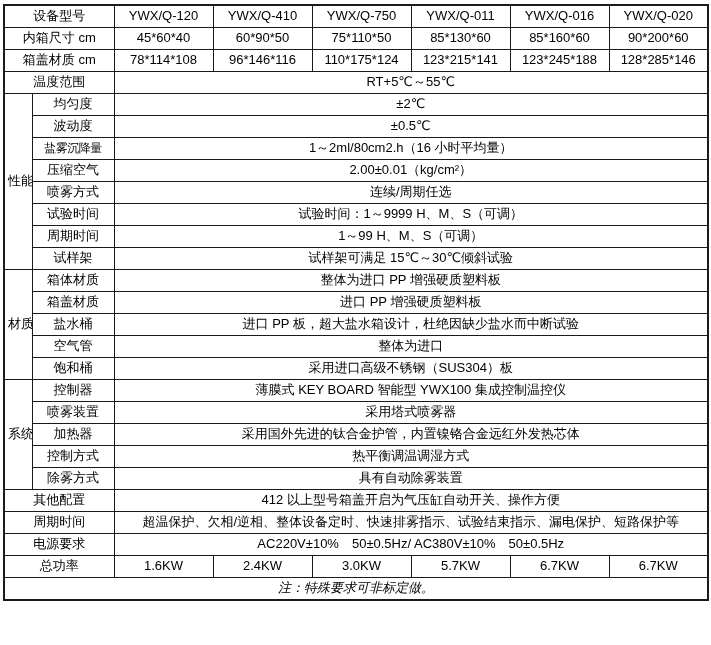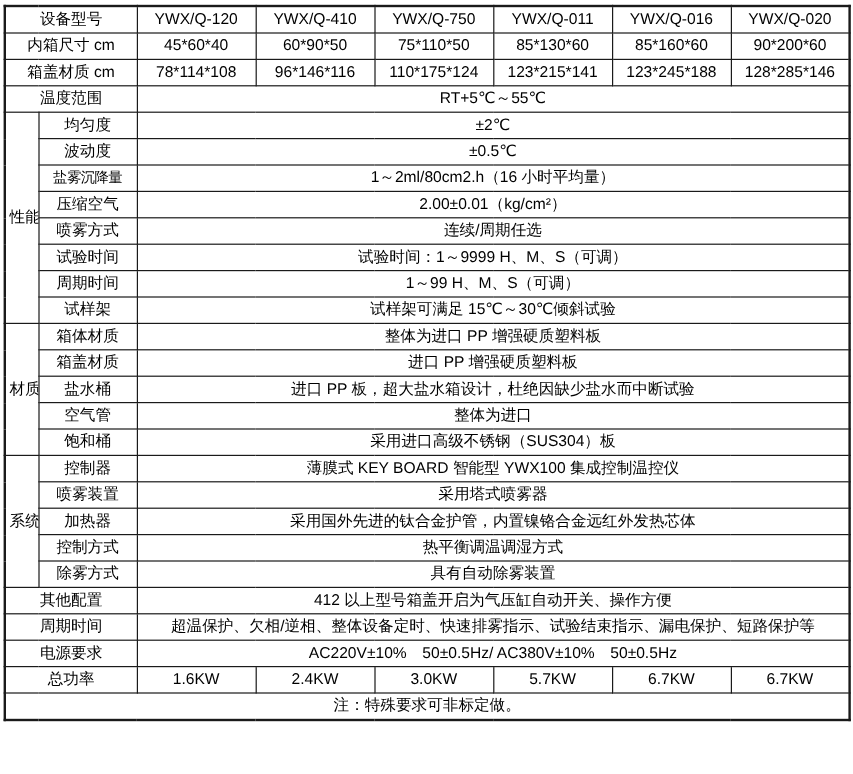--- a/index.html
+++ b/index.html
@@ -53,20 +53,21 @@
     text-align: left;
     white-space: normal;
     padding: 2px 7px;
     line-height: 21px;
   }
   td.note-cell {
     text-align: left;
     padding: 2px 7px;
     height: 23px;
     font-size: 13px;
+    font-style: italic;
   }
 </style>
 </head>
 <body>
 
 <div class="page">
   <table class="spec-table">
     <colgroup>
       <col style="width:28px">
         <col style="width:82px">

